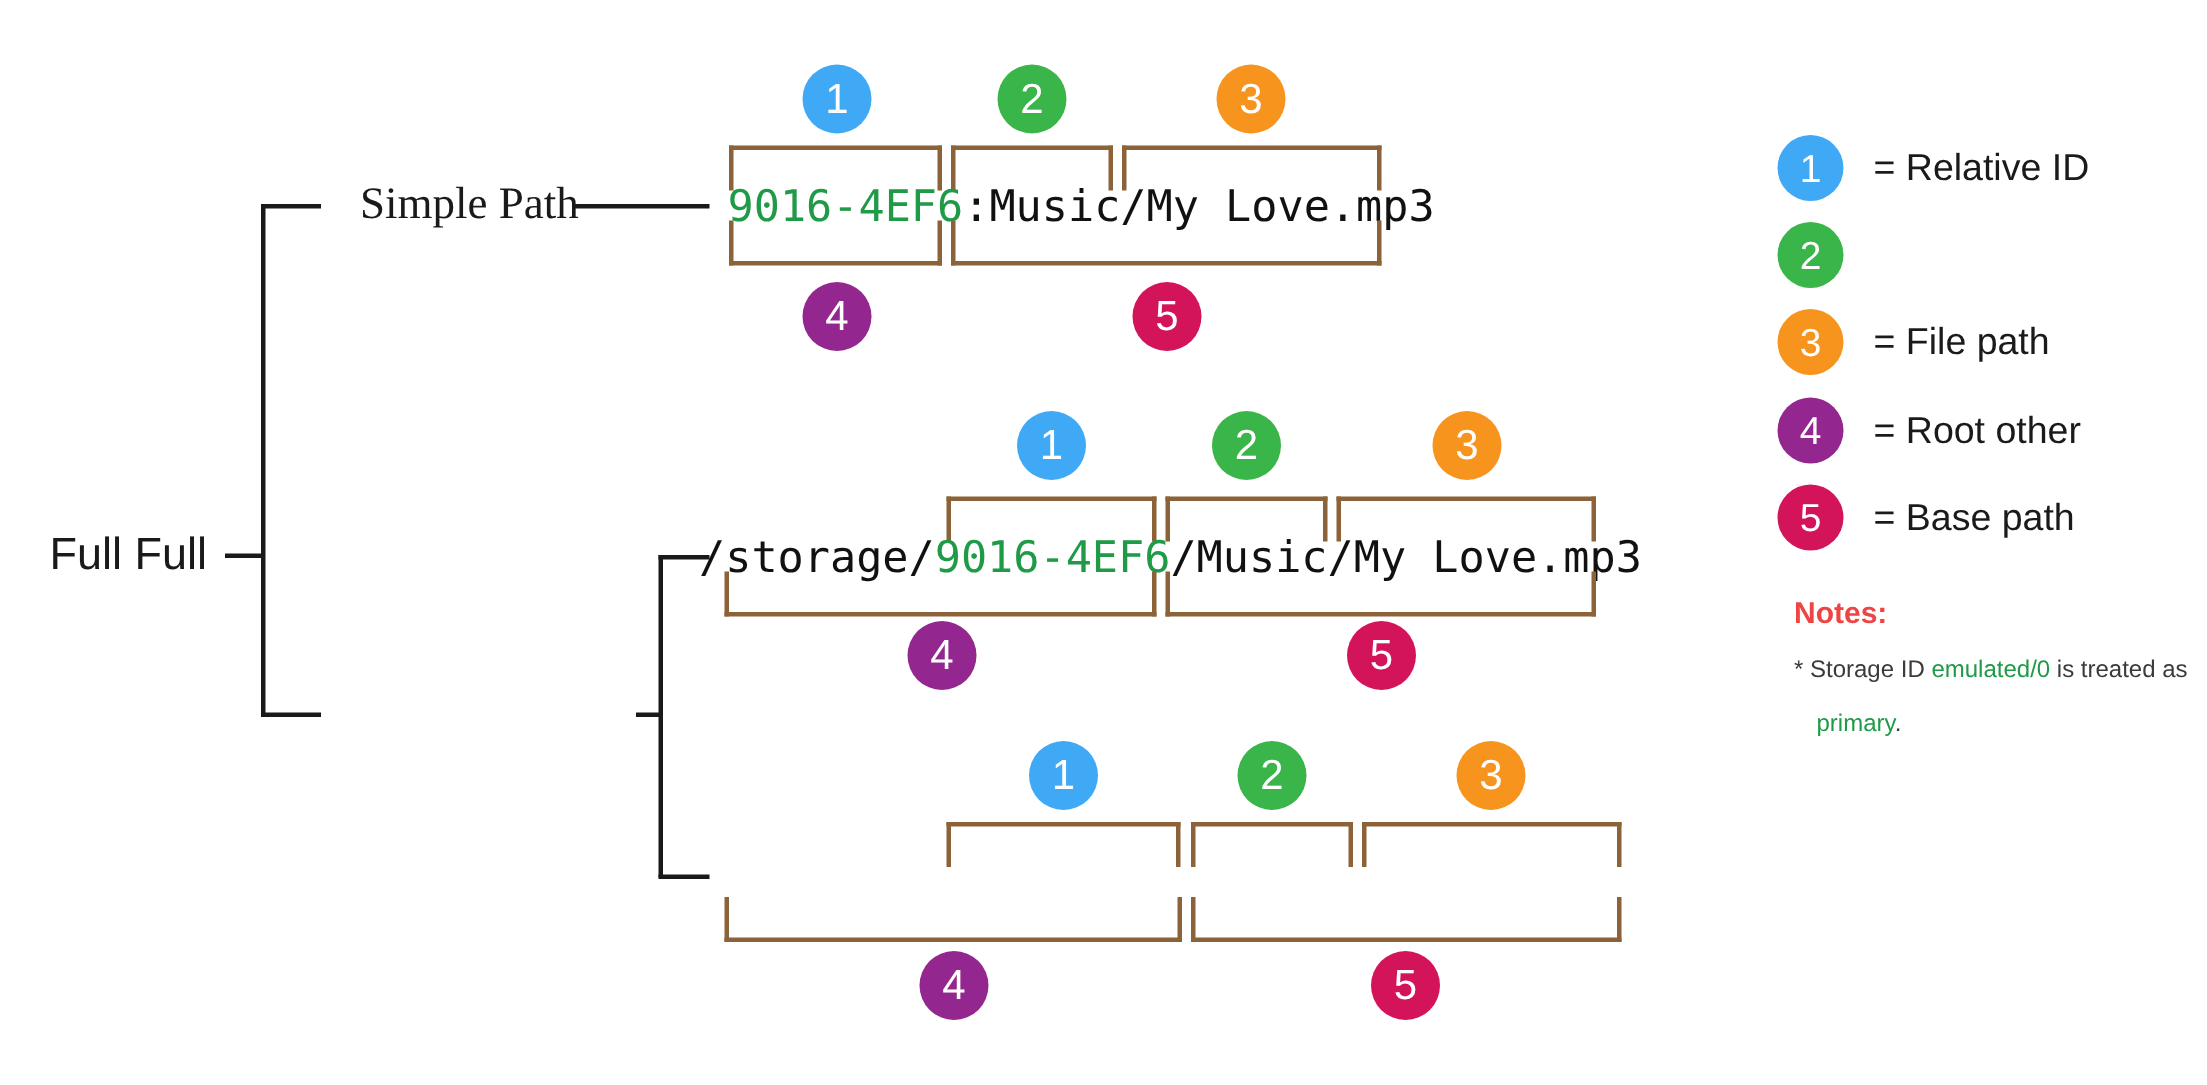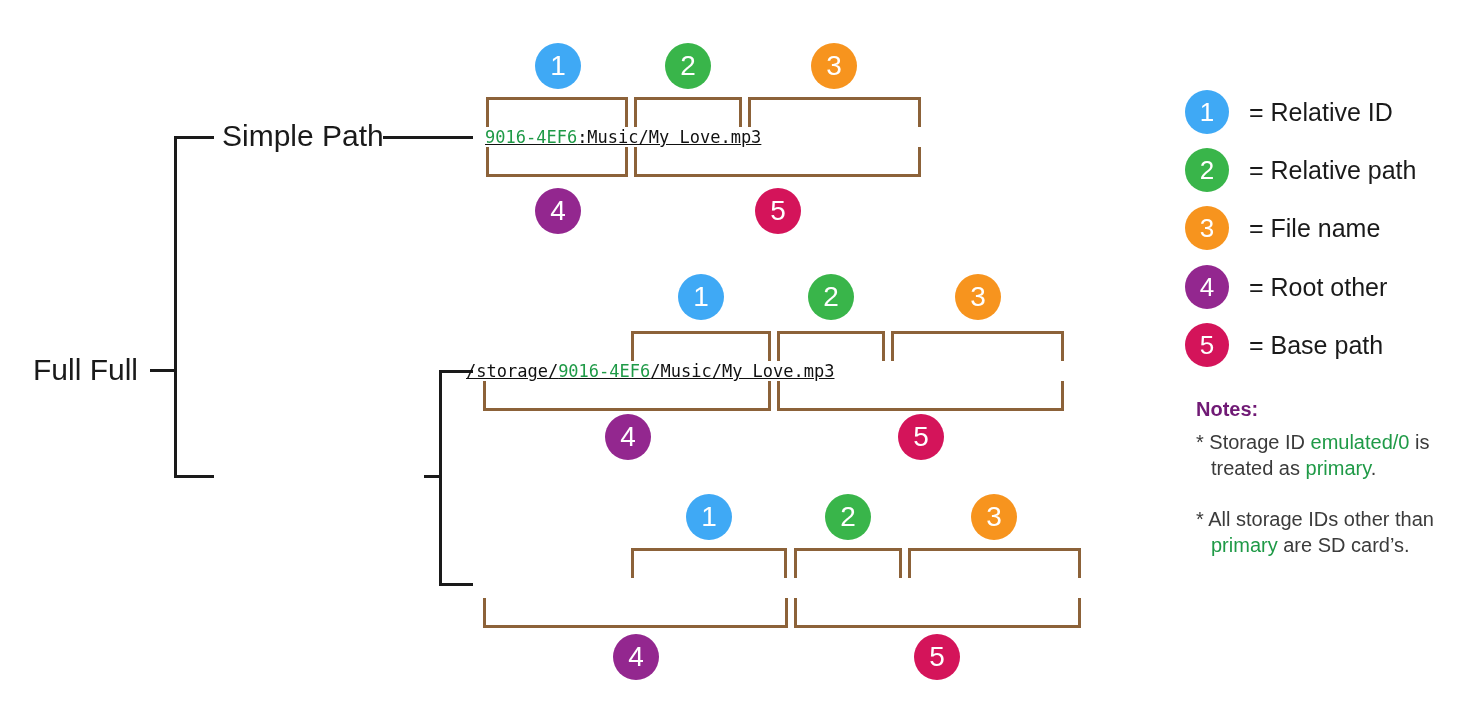--- a/index.html
+++ b/index.html
@@ -5,52 +5,52 @@
   html,body { margin:0; padding:0; background:#fff; }
   .canvas {
     position:relative; width:1471px; height:723px; background:#ffffff;
     font-family:"Liberation Sans", sans-serif; color:var(--line_black,#1a1a1a);
     overflow:hidden;
   }
   .lbl { position:absolute; font-size:30px; color:var(--line_black,#1a1a1a); white-space:nowrap; }
   .hl  { position:absolute; height:3px; background:var(--line_black,#1a1a1a); }
   .vl  { position:absolute; width:3px;  background:var(--line_black,#1a1a1a); }
 
-  .ptext { position:absolute; font-family:"DejaVu Sans Mono", monospace; font-size:17px;
-           line-height:34px; white-space:pre; color:#111;text-decoration:underline; }
+  .ptext { position:absolute; font-family:"DejaVu Sans Mono", monospace; font-size:29px;
+           line-height:34px; white-space:pre; color:#111; }
   .ptext .g { color:var(--code_green,#1f9a47); }
 
   .brt, .brb { position:absolute; height:30px; border:3px solid var(--bracket_brown,#8c6239); box-sizing:border-box; }
   .brt { border-bottom:none; }
   .brb { border-top:none; }
 
   .badge { position:absolute; width:46px; height:46px; border-radius:50%;
            color:#fff; font-size:28px; display:flex; align-items:center; justify-content:center; }
   .b1 { background:var(--blue,#3fa9f5); }
   .b2 { background:var(--green,#39b54a); }
   .b3 { background:var(--orange,#f7941e); }
   .b4 { background:var(--purple,#93278f); }
   .b5 { background:var(--pink,#d4145a); }
 
   .litem { position:absolute; left:1185px; height:44px; display:flex; align-items:center; gap:20px; }
   .litem .badge { position:static; width:44px; height:44px; font-size:26px; flex:0 0 auto; }
   .llabel { font-size:25px; color:var(--line_black,#1a1a1a); white-space:nowrap; }
 
   .notes { position:absolute; left:1196px; top:398px; width:264px; color:var(--note_gray,#3b3b3b); }
-  .ntitle { font-size:20px; font-weight:700; color:#701a75; margin:0 0 8px 0; }
-  .npara { font-size:20px; line-height:26px; margin:0 0 25px 0; padding-left:15px; text-indent:-15px; }
+  .ntitle { font-size:20px; font-weight:700; color:#ef4444; margin:0 0 8px 0; }
+  .npara { font-size:16px; line-height:36px; margin:0 0 25px 0; padding-left:15px; text-indent:-15px; }
   .npara .g { color:var(--code_green,#1f9a47); }
 </style>
 </head>
 <body>
 
 <div class="canvas">
 
   <div class="lbl" style="left:33px; top:353px;">Full Full</div>
-  <div class="lbl" style="left:222px; top:119px;">Simple Path</div>
+  <div class="lbl" style="left:240px; top:119px;font-family:Liberation Serif, serif;">Simple Path</div>
 
   <div class="hl" style="left:150px; top:369px; width:26px;"></div>
   <div class="vl" style="left:174px; top:136px; height:342px;"></div>
   <div class="hl" style="left:176px; top:136px; width:38px;"></div>
   <div class="hl" style="left:383px; top:136px; width:90px;"></div>
   <div class="hl" style="left:176px; top:475px; width:38px;"></div>
   <div class="hl" style="left:424px; top:475px; width:18px;"></div>
   <div class="vl" style="left:439px; top:370px; height:215px;"></div>
   <div class="hl" style="left:439px; top:370px; width:34px;"></div>
   <div class="hl" style="left:439px; top:583px; width:34px;"></div>
@@ -101,34 +101,32 @@
 
   <div class="badge b4" style="left:613px; top:634px;">4</div>
   <div class="badge b5" style="left:914px; top:634px;">5</div>
 
   <div class="litem" style="top:90px;">
     <div class="badge b1">1</div>
     <div class="llabel">= Relative ID</div>
   </div>
   <div class="litem" style="top:148px;">
     <div class="badge b2">2</div>
-    <div class="llabel">= Relative path</div>
   </div>
   <div class="litem" style="top:206px;">
     <div class="badge b3">3</div>
-    <div class="llabel">= File name</div>
+    <div class="llabel">= File path</div>
   </div>
   <div class="litem" style="top:265px;">
     <div class="badge b4">4</div>
     <div class="llabel">= Root other</div>
   </div>
   <div class="litem" style="top:323px;">
     <div class="badge b5">5</div>
     <div class="llabel">= Base path</div>
   </div>
 
   <div class="notes">
     <div class="ntitle">Notes:</div>
     <p class="npara"><span>* Storage ID </span><span class="g">emulated/0</span><span> is treated as </span><span class="g">primary</span><span>.</span></p>
-    <p class="npara"><span>* All storage IDs other than </span><span class="g">primary</span><span> are SD card’s.</span></p>
   </div>
 
 </div>
 
 </body></html>

